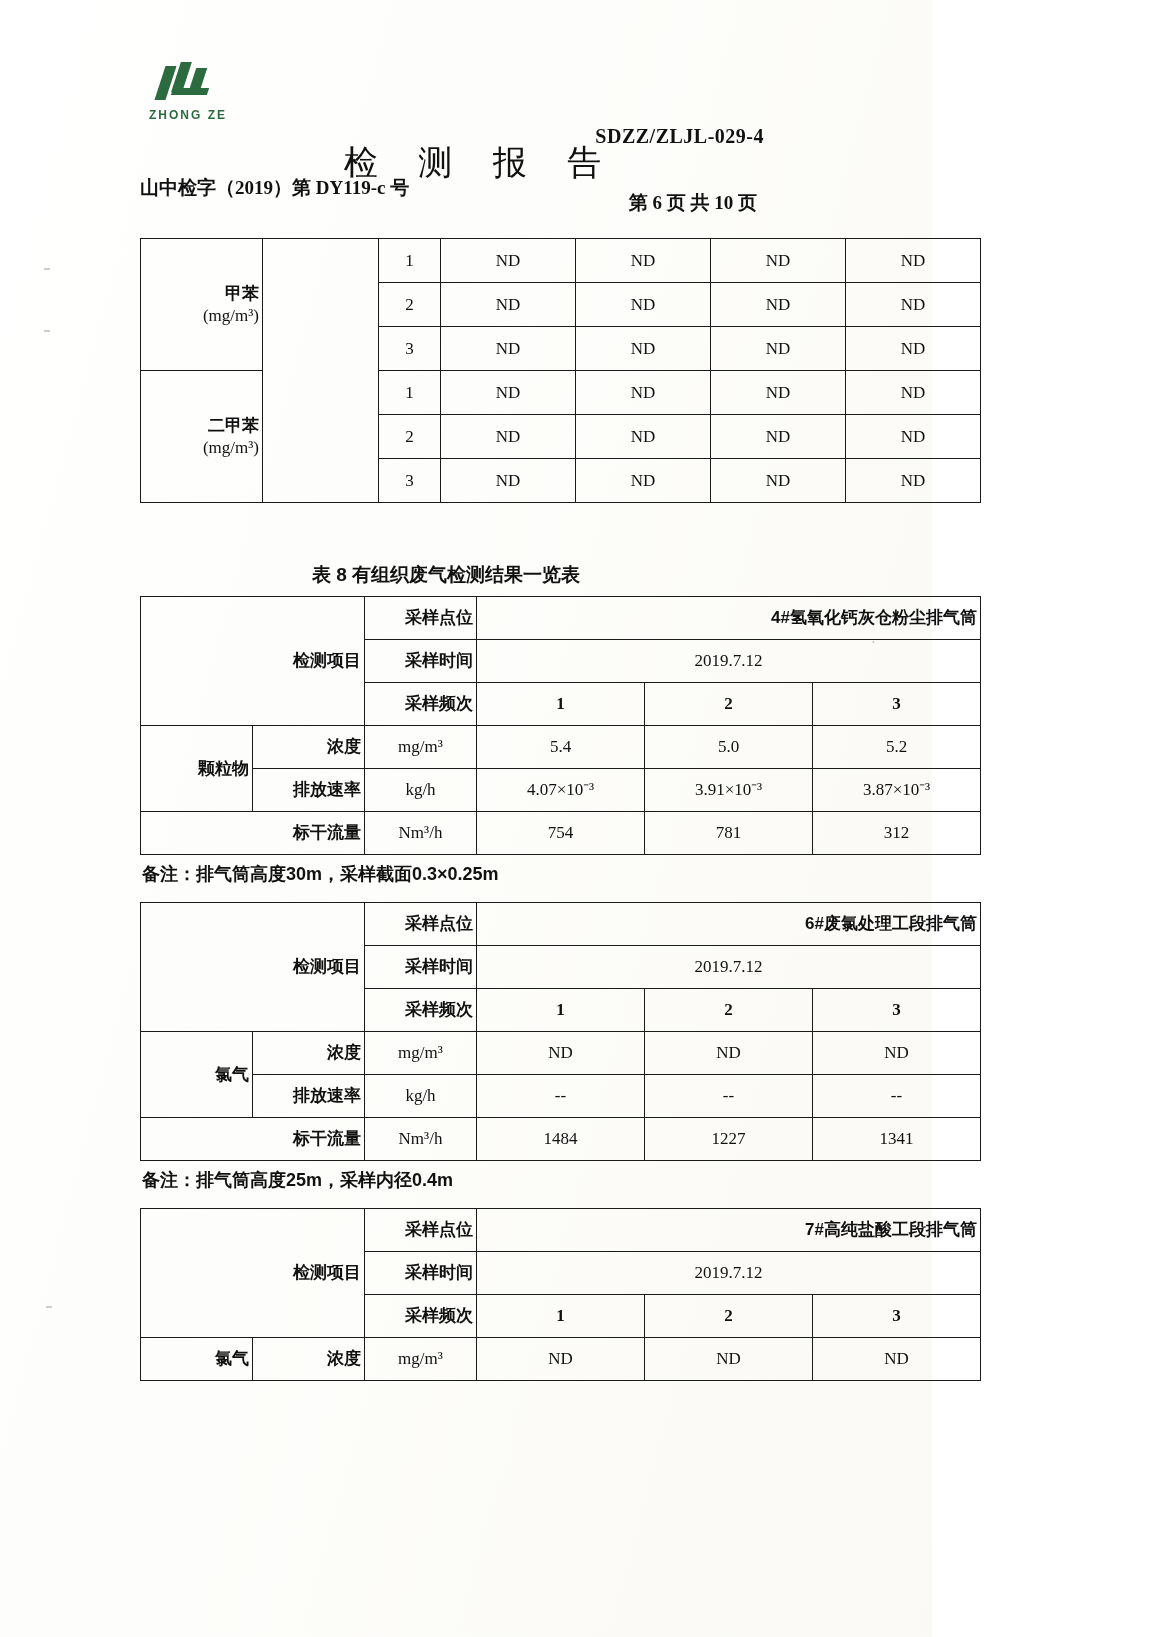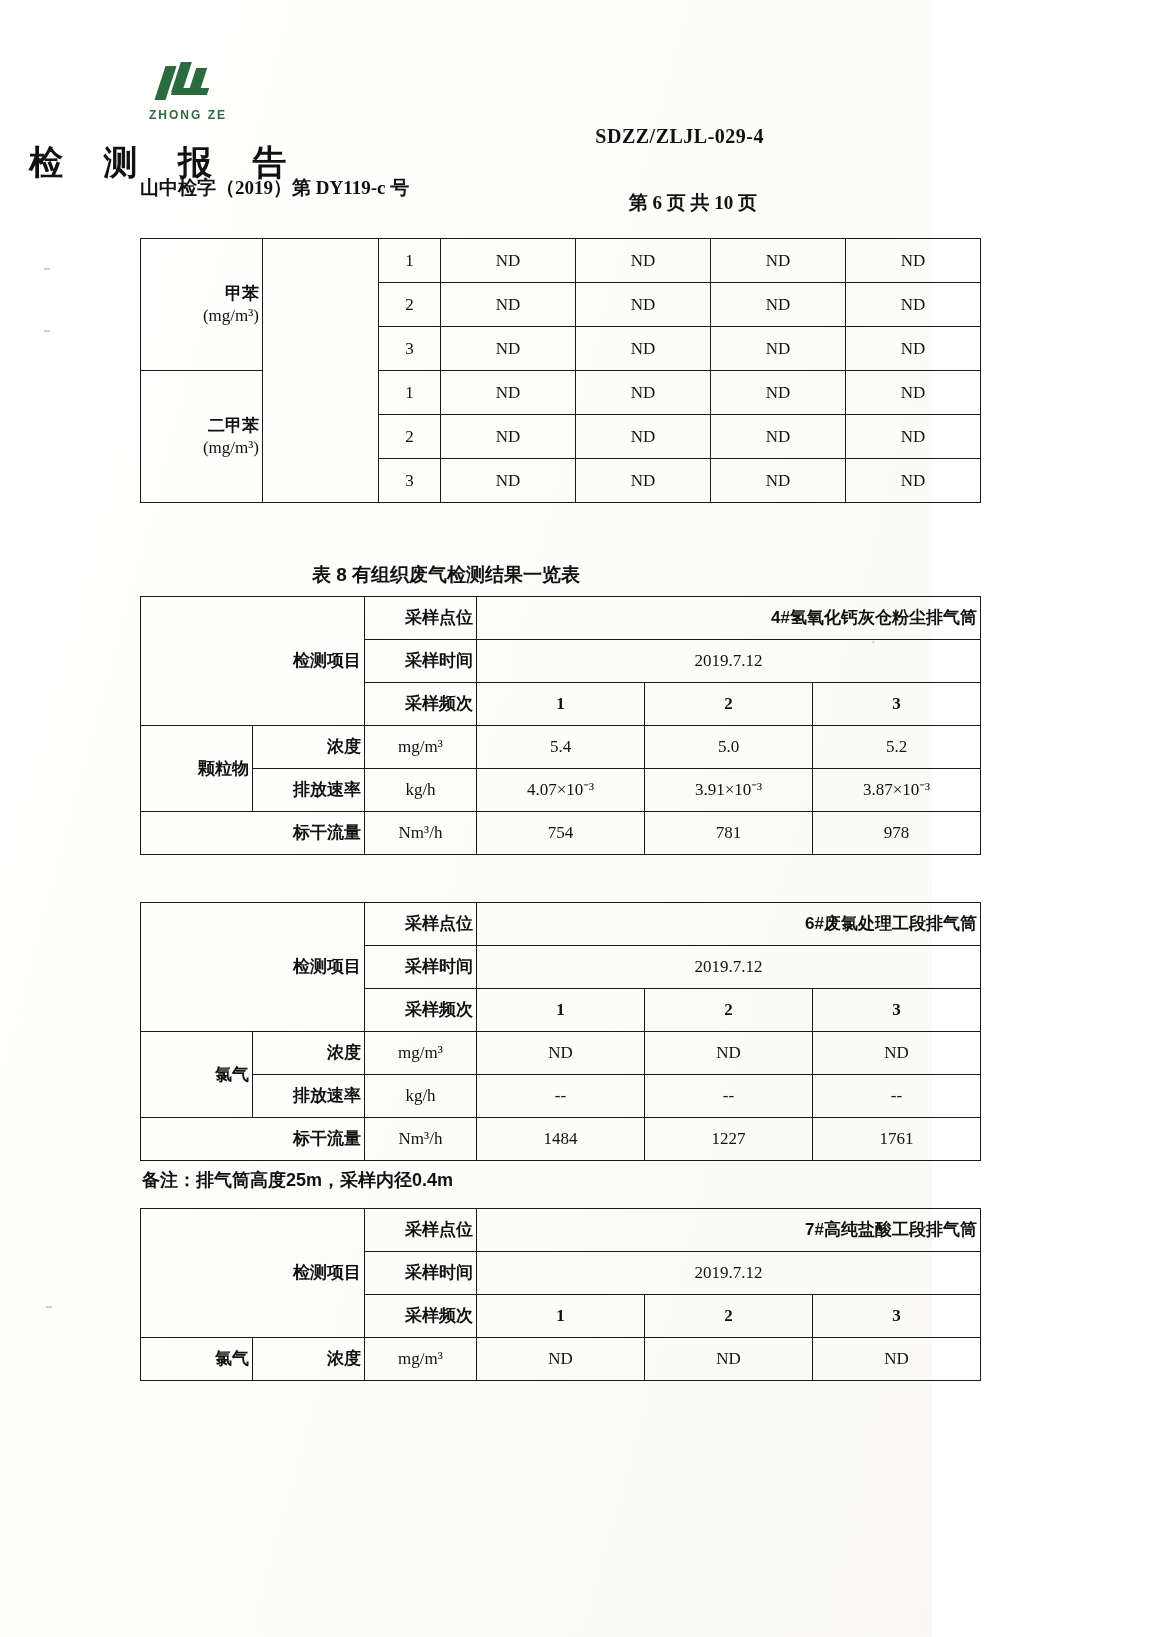--- a/index.html
+++ b/index.html
@@ -69,23 +69,24 @@
     top: 125px;
     font-family: "Liberation Serif", serif;
     font-weight: bold;
     font-size: 20px;
     letter-spacing: 0.5px;
   }
   .main-title {
     position: absolute;
     left: 0; right: 0;
     top: 140px;
+    text-align: center;
     font-family: "Liberation Serif", serif;
     font-size: 34px;
-    font-weight: bold;
+    font-weight: normal;
     letter-spacing: 16px;
     padding-left: 29px;
   }
   .report-no {
     position: absolute;
     left: 140px;
     top: 175px;
     font-size: 19px;
     font-weight: bold;
   }
@@ -306,24 +307,25 @@
         <td>kg/h</td>
         <td>4.07×10⁻³</td>
         <td>3.91×10⁻³</td>
         <td>3.87×10⁻³</td>
       </tr>
       <tr>
         <td class="cn" colspan="2">标干流量</td>
         <td>Nm³/h</td>
         <td>754</td>
         <td>781</td>
-        <td>978</td>
+        <td>312</td>
       </tr>
     </tbody>
   </table>
+  <div class="note note1">备注：排气筒高度30m，采样截面0.3×0.25m</div>
 
   <table class="tbl-block b2">
     <colgroup>
       <col style="width:112px">
         <col style="width:112px">
         <col style="width:112px">
       <col style="width:168px">
         <col style="width:168px">
         <col style="width:168px">
     </colgroup>
@@ -356,21 +358,21 @@
         <td>kg/h</td>
         <td>--</td>
         <td>--</td>
         <td>--</td>
       </tr>
       <tr>
         <td class="cn" colspan="2">标干流量</td>
         <td>Nm³/h</td>
         <td>1484</td>
         <td>1227</td>
-        <td>1761</td>
+        <td>1341</td>
       </tr>
     </tbody>
   </table>
   <div class="note note2">备注：排气筒高度25m，采样内径0.4m</div>
 
   <table class="tbl-block b3">
     <colgroup>
       <col style="width:112px">
         <col style="width:112px">
         <col style="width:112px">

